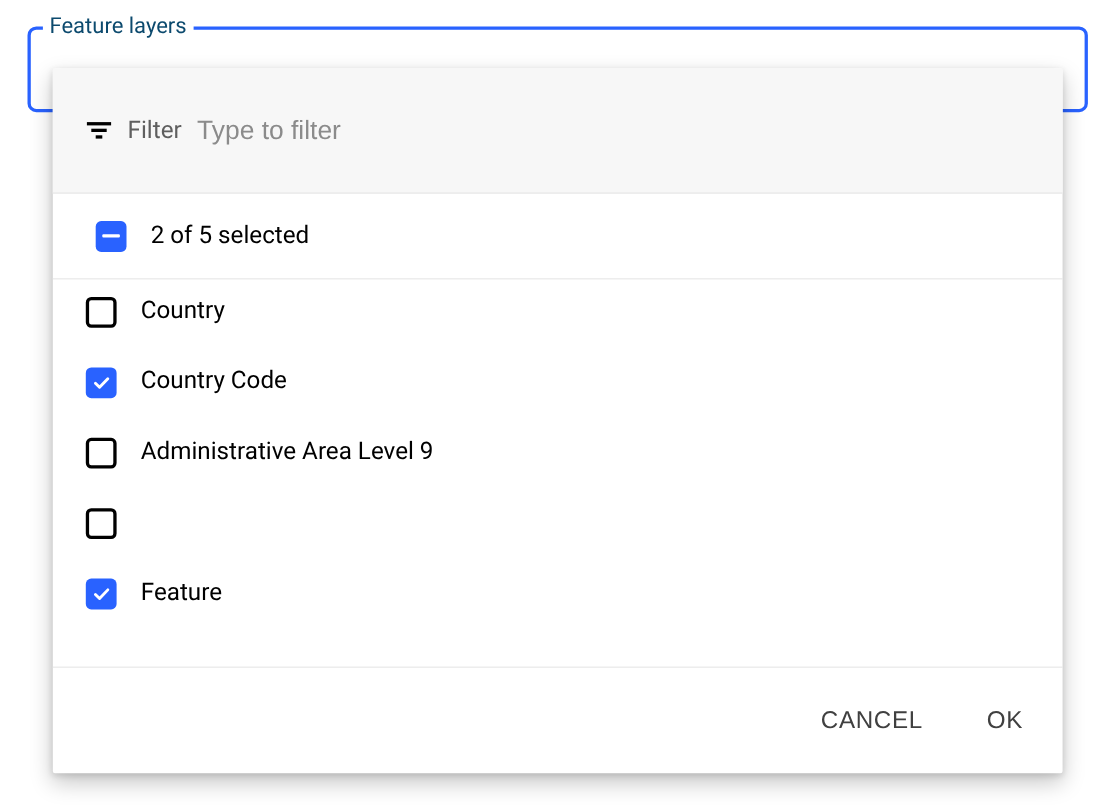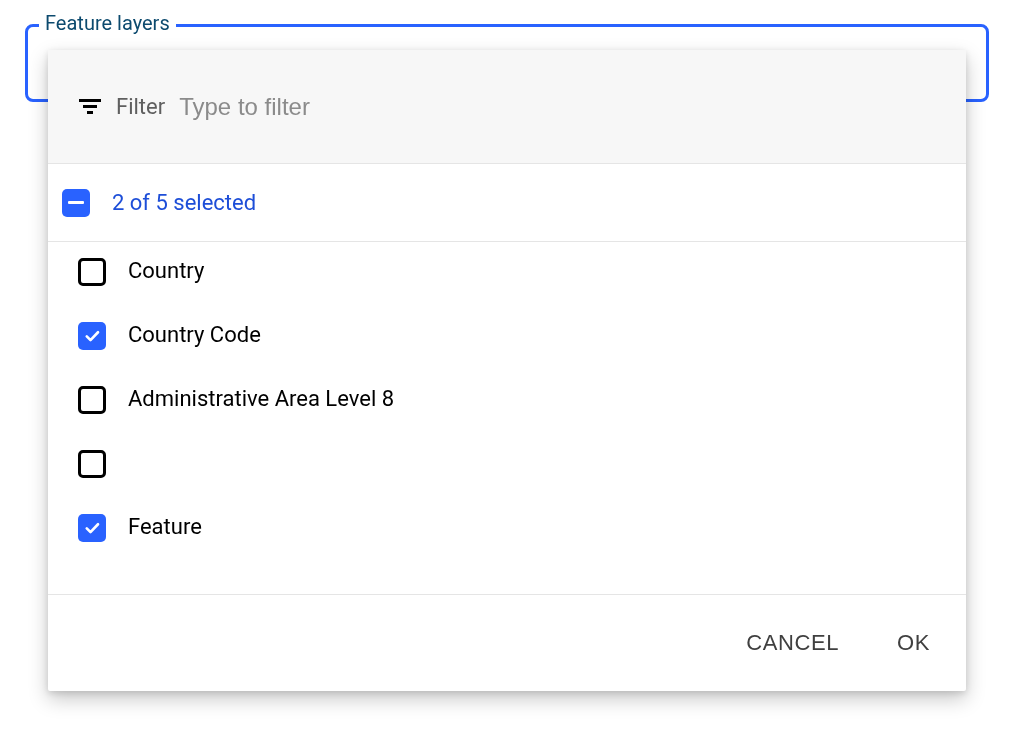--- a/index.html
+++ b/index.html
@@ -33,21 +33,21 @@
     }
     .field-box {
       border: 3px solid #2962ff;
       border-radius: 8px;
       height: 78px;
       width: 100%;
     }
     .dropdown {
       position: absolute;
       left: 48px;
-      top: 50px;
+      top: 62px;
       width: 918px;
       background: #fff;
       border-radius: 2px;
       box-shadow: 0 8px 20px rgba(0,0,0,0.22), 0 2px 6px rgba(0,0,0,0.12);
       z-index: 5;
       display: flex;
       flex-direction: column;
     }
     .filter-bar {
       background: #f7f7f7;
@@ -85,26 +85,26 @@
       color: #4c1d95;
       outline: none;
       flex: 1;
     }
     .filter-input::placeholder {
       color: #8b8b8b;
     }
     .summary-row {
       display: flex;
       align-items: center;
-      padding: 0 14px;
+      padding: 0 39px;
       height: 78px;
       gap: 22px;
       border-bottom: 1px solid #e5e5e5;
       font-size: 22px;
-      color: #1d4ed8;
+      color: #000000;
     }
     .indeterminate-box {
       width: 28px;
       height: 28px;
       border-radius: 5px;
       background: #2962ff;
       display: flex;
       align-items: center;
       justify-content: center;
       flex-shrink: 0;
@@ -204,21 +204,21 @@
       <div class="option-row">
         <span class="checkbox checked">
           <svg viewBox="0 0 24 24">
             <path fill="none" stroke="#fff" stroke-width="3.5" stroke-linecap="round" stroke-linejoin="round" d="M5 12.5l5 5L20 7"></path>
           </svg>
         </span>
         <span>Country Code</span>
       </div>
       <div class="option-row">
         <span class="checkbox unchecked"></span>
-        <span>Administrative Area Level 8</span>
+        <span>Administrative Area Level 9</span>
       </div>
       <div class="option-row">
         <span class="checkbox unchecked"></span>
       </div>
       <div class="option-row">
         <span class="checkbox checked">
           <svg viewBox="0 0 24 24">
             <path fill="none" stroke="#fff" stroke-width="3.5" stroke-linecap="round" stroke-linejoin="round" d="M5 12.5l5 5L20 7"></path>
           </svg>
         </span>

